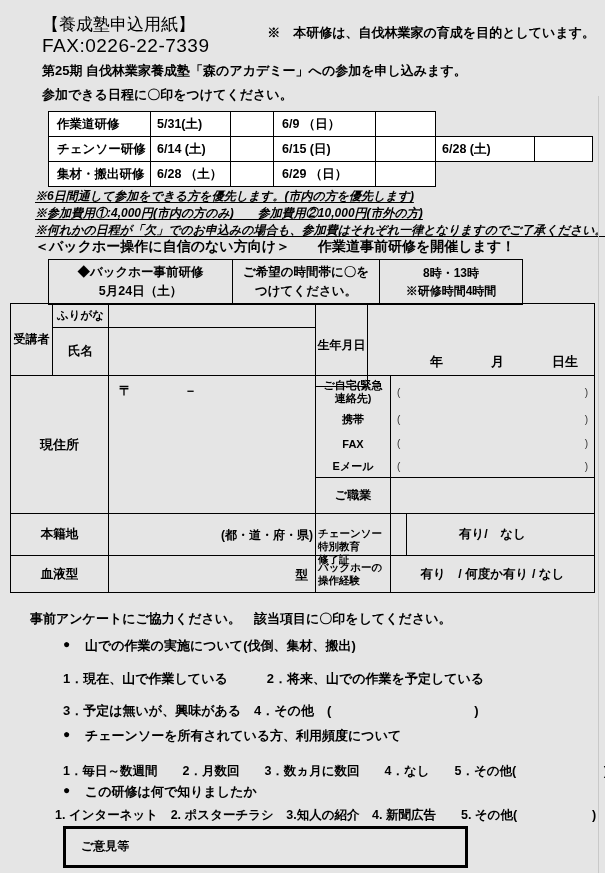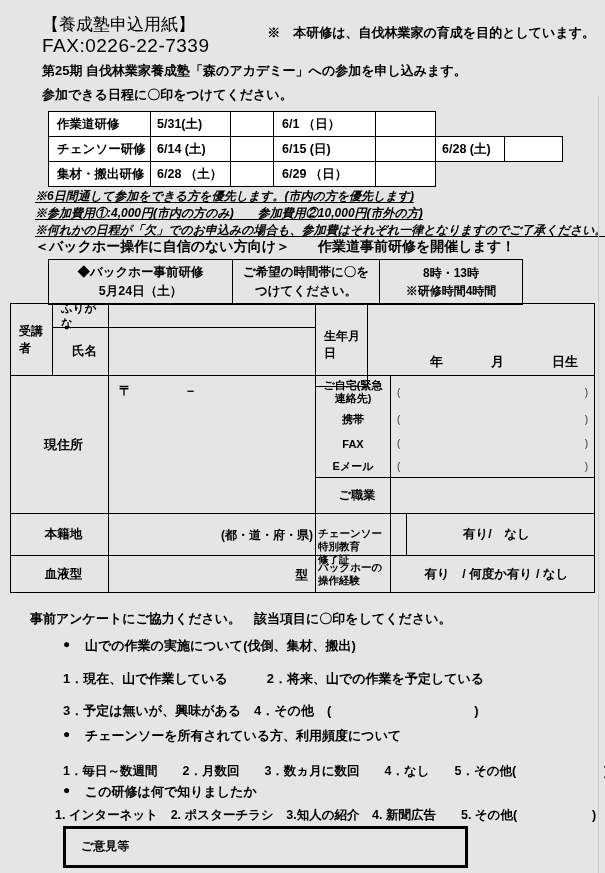--- a/index.html
+++ b/index.html
@@ -14,34 +14,34 @@
   .s-row{display:flex;}
   .s-row + .s-row{margin-top:-1px;}
   .s-cell{box-sizing:border-box;border:1px solid #000;height:26px;display:flex;align-items:center;
           font-size:12.5px;font-weight:bold;background:#fff;}
   .s-cell + .s-cell{margin-left:-1px;}
   .s-course{width:103px;padding-left:8px;}
   .s-date{width:81px;padding-left:6px;}
   .s-mark{width:44px;}
   .s-date2{width:103px;padding-left:8px;}
   .s-mark2{width:61px;}
-  .s-extra{width:70px;padding-left:6px;}
+  .s-extra{width:100px;padding-left:6px;}
   .s-extramark{width:59px;}
 
   
   .bh{position:absolute;left:48px;top:259px;display:flex;}
   .bh-cell{box-sizing:border-box;border:1px solid #000;height:46px;display:flex;flex-direction:column;
            justify-content:center;align-items:center;font-size:12.5px;font-weight:bold;line-height:19px;}
   .bh-cell + .bh-cell{margin-left:-1px;}
   .bh1{width:185px;}.bh2{width:148px;}.bh3{width:144px;font-size:12px;line-height:18px;}
 
   
   .form{position:absolute;left:10px;top:303px;width:585px;height:290px;}
   .cell{position:absolute;box-sizing:border-box;border:1px solid #000;font-weight:bold;}
-  .cc{display:flex;align-items:center;justify-content:center;text-align:left;padding-left:8px;}
+  .cc{display:flex;align-items:center;justify-content:center;text-align:left;}
   .contact-col{display:flex;flex-direction:column;}
   .crow{display:flex;align-items:center;justify-content:center;text-align:center;flex:none;}
   .vrow{display:flex;align-items:center;justify-content:space-between;flex:none;
         padding:0 6px;font-size:10px;font-weight:normal;color:#333;}
   .ymd{display:flex;justify-content:flex-end;align-items:flex-end;gap:48px;
        padding:0 16px 4px 0;height:100%;box-sizing:border-box;font-size:13px;}
 
   
   .comments{position:absolute;left:63px;top:826px;width:405px;height:42px;box-sizing:border-box;
             border:3px solid #000;}
@@ -58,21 +58,21 @@
   <div class="t norm" style="left:42px;top:35px;font-size:19px;letter-spacing:0.5px;">FAX:0226-22-7339</div>
   <div class="t" style="right:10px;top:24px;font-size:13px;">※　本研修は、自伐林業家の育成を目的としています。</div>
   <div class="t" style="left:42px;top:62px;font-size:13px;">第25期 自伐林業家養成塾「森のアカデミー」への参加を申し込みます。</div>
   <div class="t" style="left:42px;top:86px;font-size:13px;">参加できる日程に〇印をつけてください。</div>
 
   <div class="schedule">
     <div class="s-row">
       <div class="s-cell s-course">作業道研修</div>
       <div class="s-cell s-date">5/31(土)</div>
       <div class="s-cell s-mark"></div>
-      <div class="s-cell s-date2">6/1 （日）</div>
+      <div class="s-cell s-date2">6/9 （日）</div>
       <div class="s-cell s-mark2"></div>
     </div>
     <div class="s-row">
       <div class="s-cell s-course">チェンソー研修</div>
       <div class="s-cell s-date">6/14 (土)</div>
       <div class="s-cell s-mark"></div>
       <div class="s-cell s-date2">6/15 (日)</div>
       <div class="s-cell s-mark2"></div>
       <div class="s-cell s-extra">6/28 (土)</div>
       <div class="s-cell s-extramark"></div>

